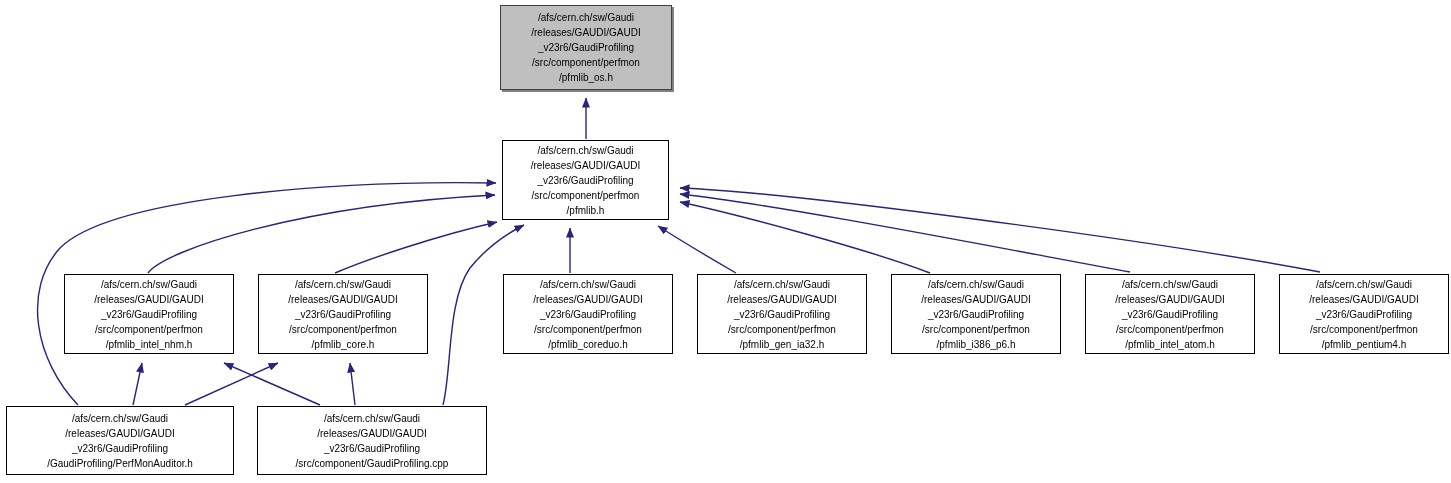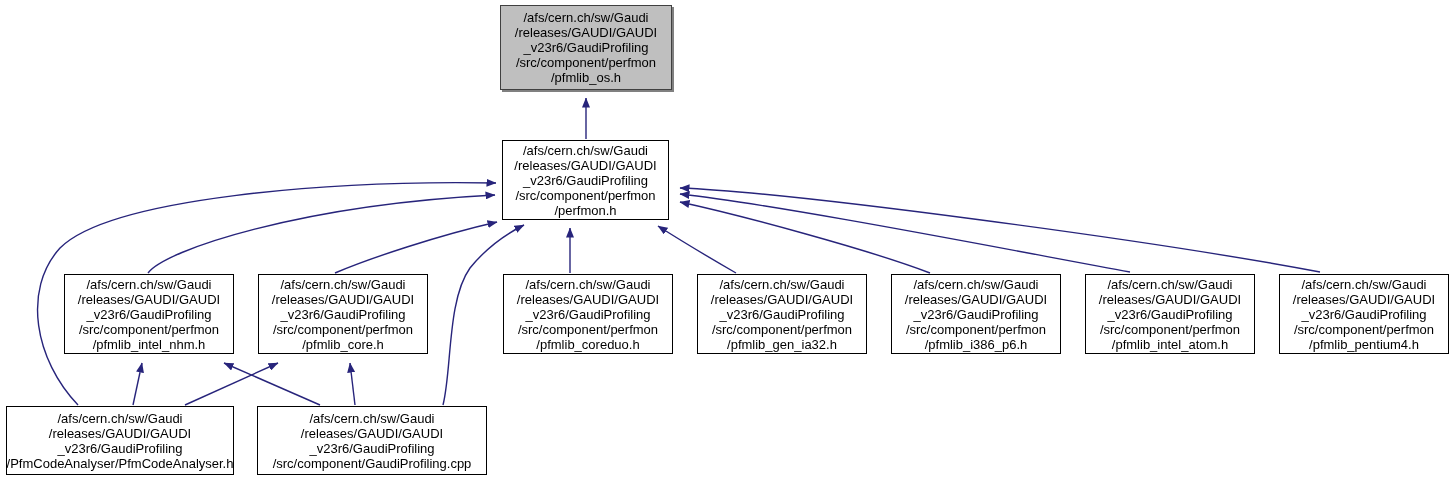--- a/index.html
+++ b/index.html
@@ -26,21 +26,21 @@
   }
   .node {
     position: absolute;
     box-sizing: border-box;
     border: 1px solid #000000;
     background: #ffffff;
     display: flex;
     flex-direction: column;
     align-items: center;
     justify-content: center;
-    font-size: 13px;
+    font-size: 10px;
     line-height: 15px;
     color: #000000;
     white-space: nowrap;
     z-index: 5;
   }
   .node.highlight {
     background: #bfbfbf;
     border: 1px solid #404040;
     box-shadow: 2px 2px 0 0 #808080;
   }
@@ -88,21 +88,21 @@
         <span class="line">/releases/GAUDI/GAUDI</span>
         <span class="line">_v23r6/GaudiProfiling</span>
         <span class="line">/src/component/perfmon</span>
         <span class="line">/pfmlib_os.h</span>
       </div>
       <div class="node" style="left: 502px; top: 140px; width: 167px; height: 80px;">
         <span class="line">/afs/cern.ch/sw/Gaudi</span>
         <span class="line">/releases/GAUDI/GAUDI</span>
         <span class="line">_v23r6/GaudiProfiling</span>
         <span class="line">/src/component/perfmon</span>
-        <span class="line">/perfmon.h</span>
+        <span class="line">/pfmlib.h</span>
       </div>
       <div class="node" style="left: 64px; top: 274px; width: 170px; height: 80px;">
         <span class="line">/afs/cern.ch/sw/Gaudi</span>
         <span class="line">/releases/GAUDI/GAUDI</span>
         <span class="line">_v23r6/GaudiProfiling</span>
         <span class="line">/src/component/perfmon</span>
         <span class="line">/pfmlib_intel_nhm.h</span>
       </div>
       <div class="node" style="left: 258px; top: 274px; width: 170px; height: 80px;">
         <span class="line">/afs/cern.ch/sw/Gaudi</span>
@@ -143,21 +143,21 @@
         <span class="line">/afs/cern.ch/sw/Gaudi</span>
         <span class="line">/releases/GAUDI/GAUDI</span>
         <span class="line">_v23r6/GaudiProfiling</span>
         <span class="line">/src/component/perfmon</span>
         <span class="line">/pfmlib_pentium4.h</span>
       </div>
       <div class="node" style="left: 6px; top: 406px; width: 228px; height: 69px;">
         <span class="line">/afs/cern.ch/sw/Gaudi</span>
         <span class="line">/releases/GAUDI/GAUDI</span>
         <span class="line">_v23r6/GaudiProfiling</span>
-        <span class="line">/PfmCodeAnalyser/PfmCodeAnalyser.h</span>
+        <span class="line">/GaudiProfiling/PerfMonAuditor.h</span>
       </div>
       <div class="node" style="left: 257px; top: 406px; width: 230px; height: 69px;">
         <span class="line">/afs/cern.ch/sw/Gaudi</span>
         <span class="line">/releases/GAUDI/GAUDI</span>
         <span class="line">_v23r6/GaudiProfiling</span>
         <span class="line">/src/component/GaudiProfiling.cpp</span>
       </div>
     </div>
 
 </div>

